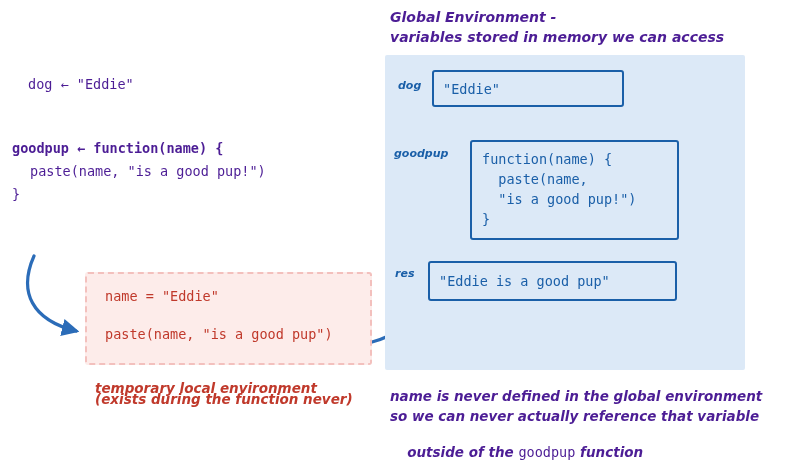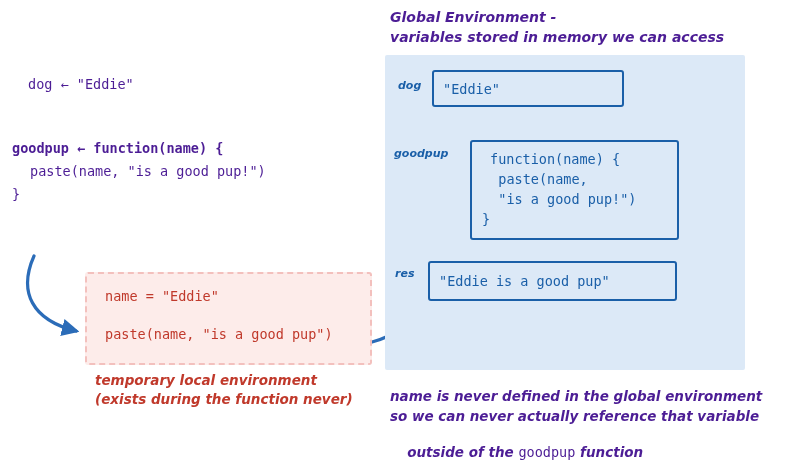--- a/index.html
+++ b/index.html
@@ -68,37 +68,37 @@
   <div class="abs code blue" style="left:12px; top:140px;font-weight:bold;">goodpup ← function(name) {</div>
   <div class="abs code blue" style="left:30px; top:163px;">paste(name, "is a good pup!")</div>
   <div class="abs code blue" style="left:12px; top:186px;">}</div>
 
 
   <div class="local-env">
     <div class="abs code red" style="left:18px; top:14px;">name = "Eddie"</div>
     <div class="abs code red" style="left:18px; top:52px;">paste(name, "is a good pup")</div>
   </div>
 
-  <div class="abs hand red note" style="left:95px; top:372px;">temporary local environment</div>
+  <div class="abs hand red note" style="left:95px; top:380px;">temporary local environment</div>
   <div class="abs hand red note" style="left:95px; top:391px;">(exists during the function never)</div>
 
   <div class="abs hand blue title" style="left:390px; top:9px;">Global Environment -</div>
   <div class="abs hand blue title" style="left:390px; top:29px;">variables stored in memory we can access</div>
 
   <div class="global-panel">
 
     <div class="abs hand entry-label" style="left:13px; top:24px;">dog</div>
     <div class="value-box" style="left:47px; top:15px; width:188px; height:33px;">
       <span class="code" style="padding-left:9px;">"Eddie"</span>
     </div>
 
     <div class="abs hand entry-label" style="left:9px; top:92px;">goodpup</div>
     <div class="value-box multi" style="left:85px; top:85px; width:205px; height:96px;">
       <div class="code" style="padding:7px 0 0 10px; line-height:20px;">
-        <div style="white-space:pre;margin-left:8px;">function(name) {</div>
+        <div style="white-space:pre;">function(name) {</div>
         <div style="white-space:pre;">  paste(name,</div>
         <div style="white-space:pre;">  "is a good pup!")</div>
         <div style="white-space:pre;">}</div>
       </div>
     </div>
 
     <div class="abs hand entry-label" style="left:10px; top:212px;text-align:right;">res</div>
     <div class="value-box" style="left:43px; top:206px; width:245px; height:36px;">
       <span class="code" style="padding-left:9px;">"Eddie is a good pup"</span>
     </div>

